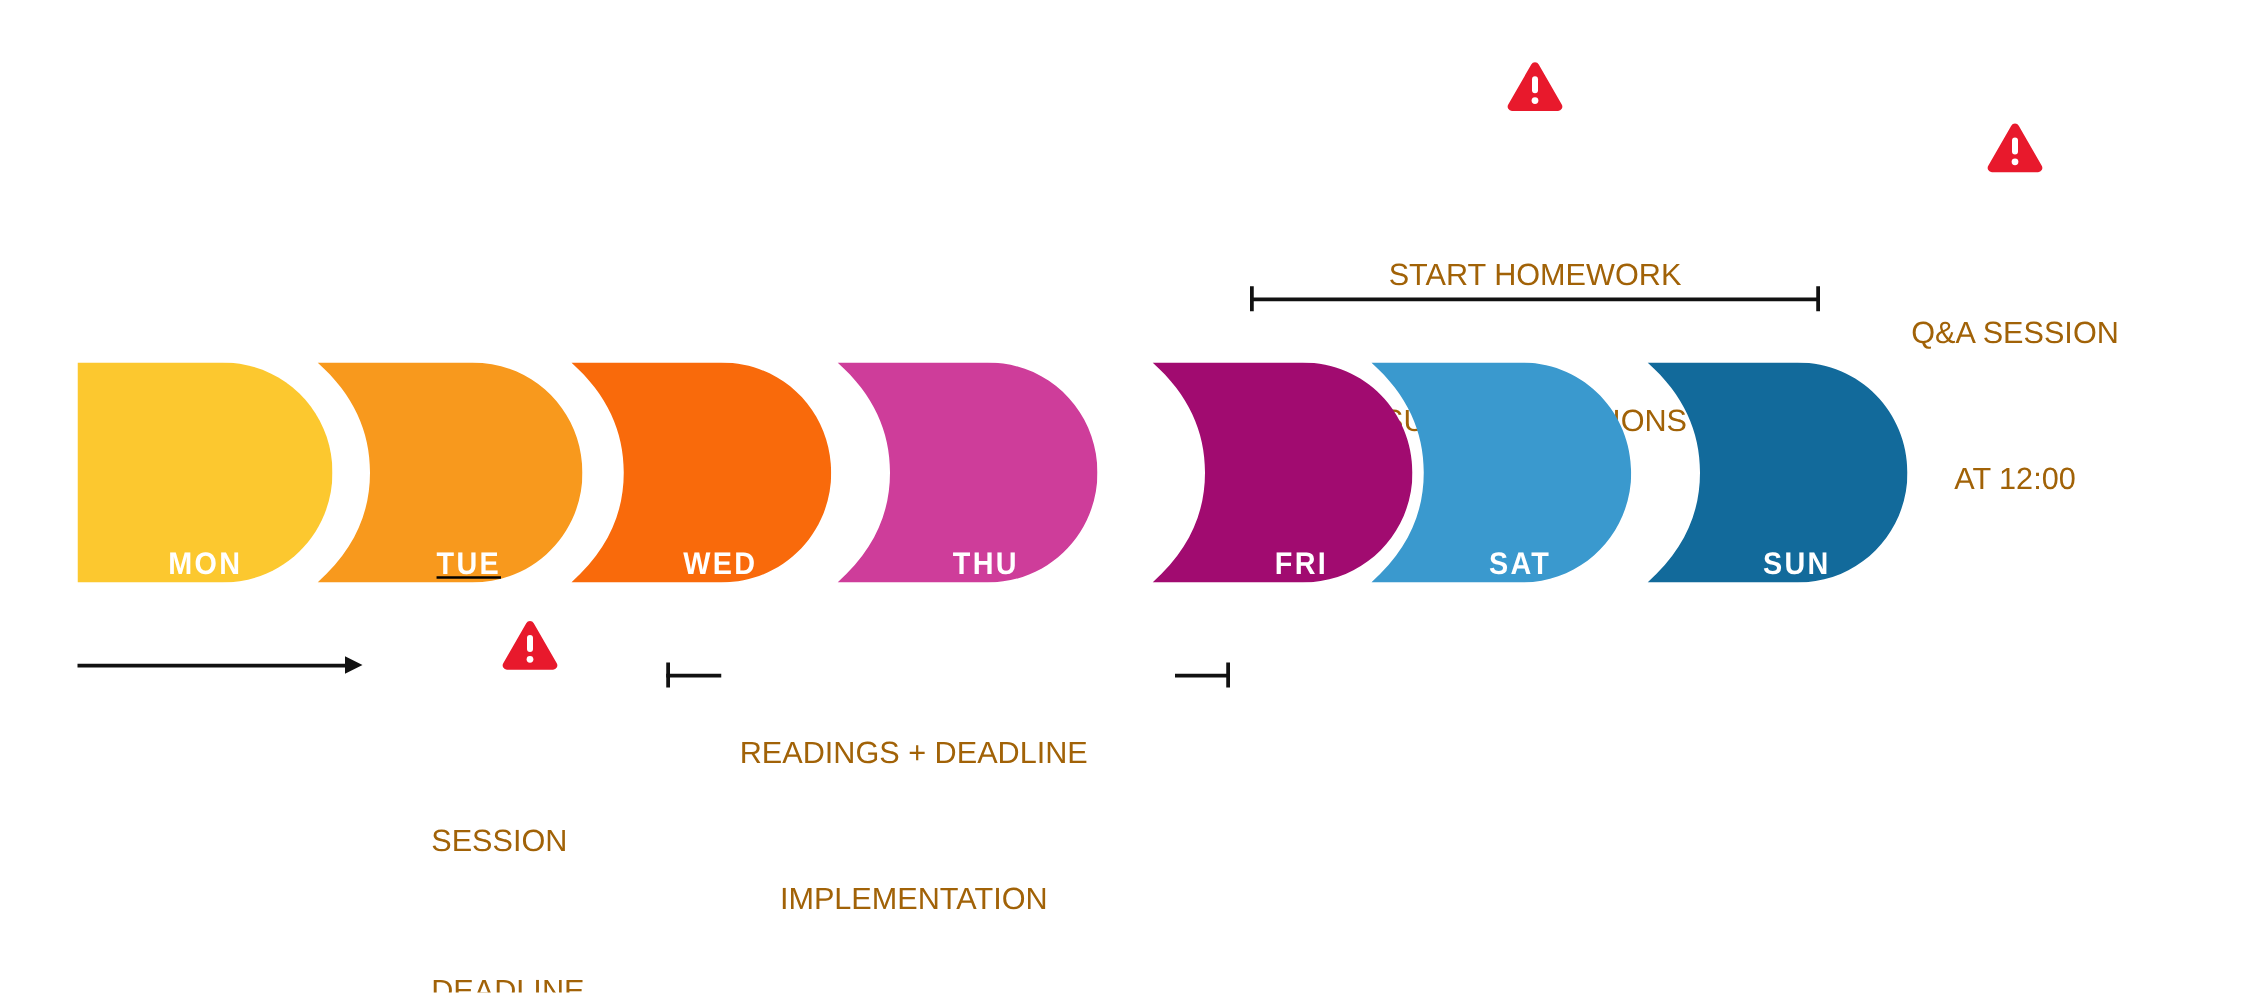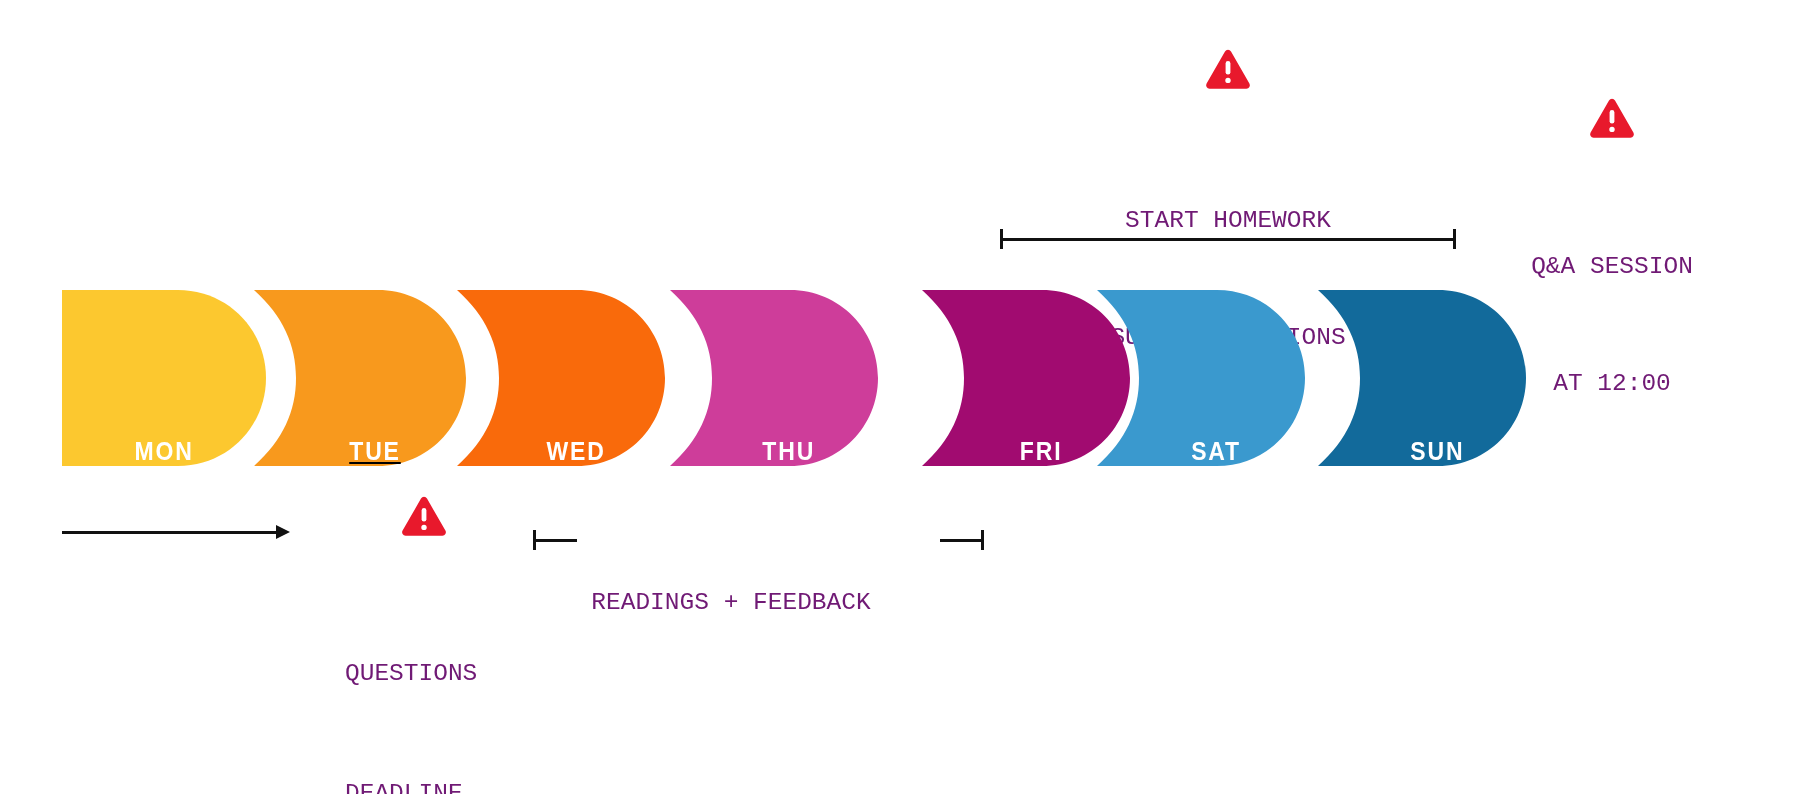--- a/index.html
+++ b/index.html
@@ -31,23 +31,23 @@
     text-align:center;
     transform:scaleX(0.92);
   }
 
   
   .warn-icon { width:46px; height:42px; display:block; }
 
   
   .anno {
     position:absolute;
-    font-family:Liberation Mono, monospace;
+    font-family:Liberation Sans, sans-serif;
     font-size:24.5px;
-    color:#701a75;
+    color:#a16207;
     line-height:39px;
     white-space:pre;
     letter-spacing:0px;
   }
   .anno.center { text-align:center; }
   .anno.left   { text-align:left; }
 
   
   .span-line { position:absolute; height:20px; }
   .span-line .rule {
@@ -178,27 +178,28 @@
     <div style="position:absolute; left:-23px; top:0;">
       <svg class="warn-icon" viewBox="0 0 46 42" xmlns="http://www.w3.org/2000/svg">
         <path d="M20.0 3.6 L1.6 35.6 a3.4 3.4 0 0 0 2.95 5.1 h36.9 a3.4 3.4 0 0 0 2.95 -5.1 L26.0 3.6 a3.45 3.45 0 0 0 -6.0 0 Z" fill="#E8192C"></path>
         <rect x="20.6" y="13.0" width="4.8" height="13.6" rx="2.4" fill="#ffffff"></rect>
         <circle cx="23.0" cy="32.4" r="2.7" fill="#ffffff"></circle>
       </svg>
     </div>
   </div>
 
   <div class="anno left" style="left:345px; top:574px; width:320px; line-height:40px;">
-    <div>QUESTIONS</div>
+    <div>SESSION</div>
     <div>DEADLINE</div>
     
   </div>
 
   <div class="anno center" style="left:481px; top:505px; width:500px;">
-    <div>READINGS + FEEDBACK</div>
+    <div>READINGS + DEADLINE</div>
+    <div>IMPLEMENTATION</div>
   </div>
 
   <div class="span-line stub-l" style="left:533px; top:530px; width:44px;">
     <div class="cap l"></div>
     <div class="rule"></div>
   </div>
 
   <div class="span-line stub-r" style="left:940px; top:530px; width:44px;">
     <div class="rule"></div>
     <div class="cap r"></div>

